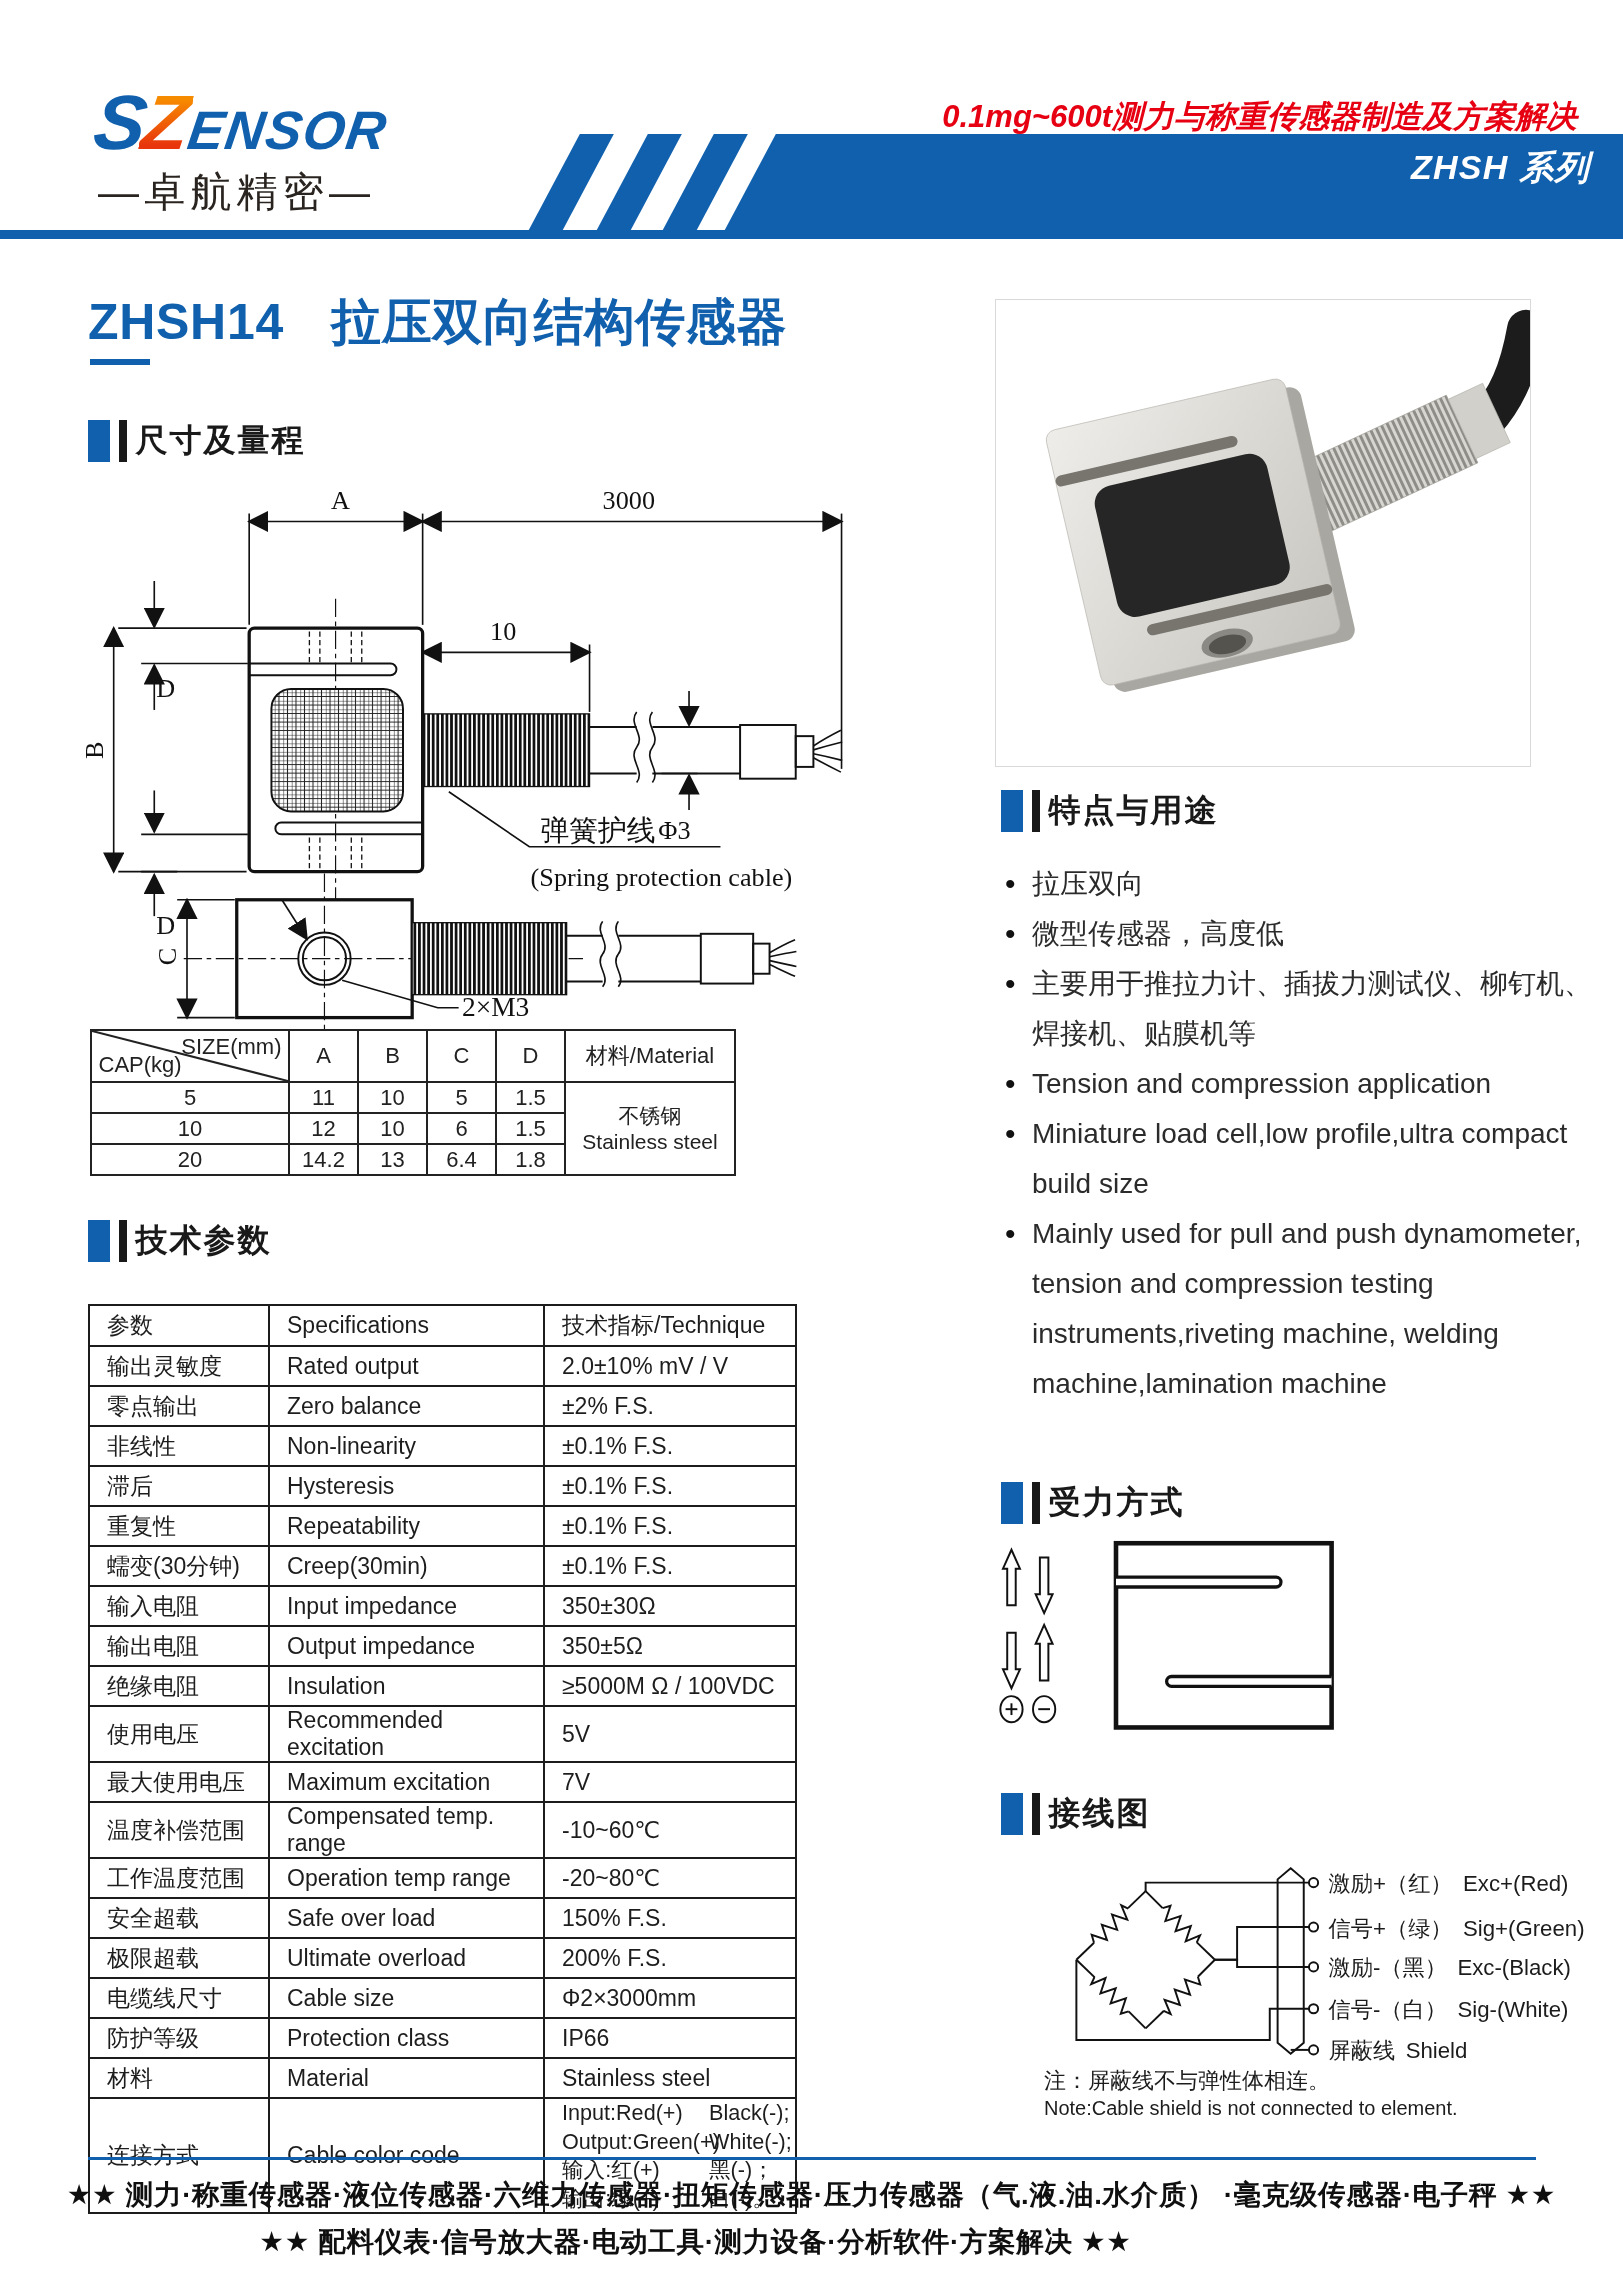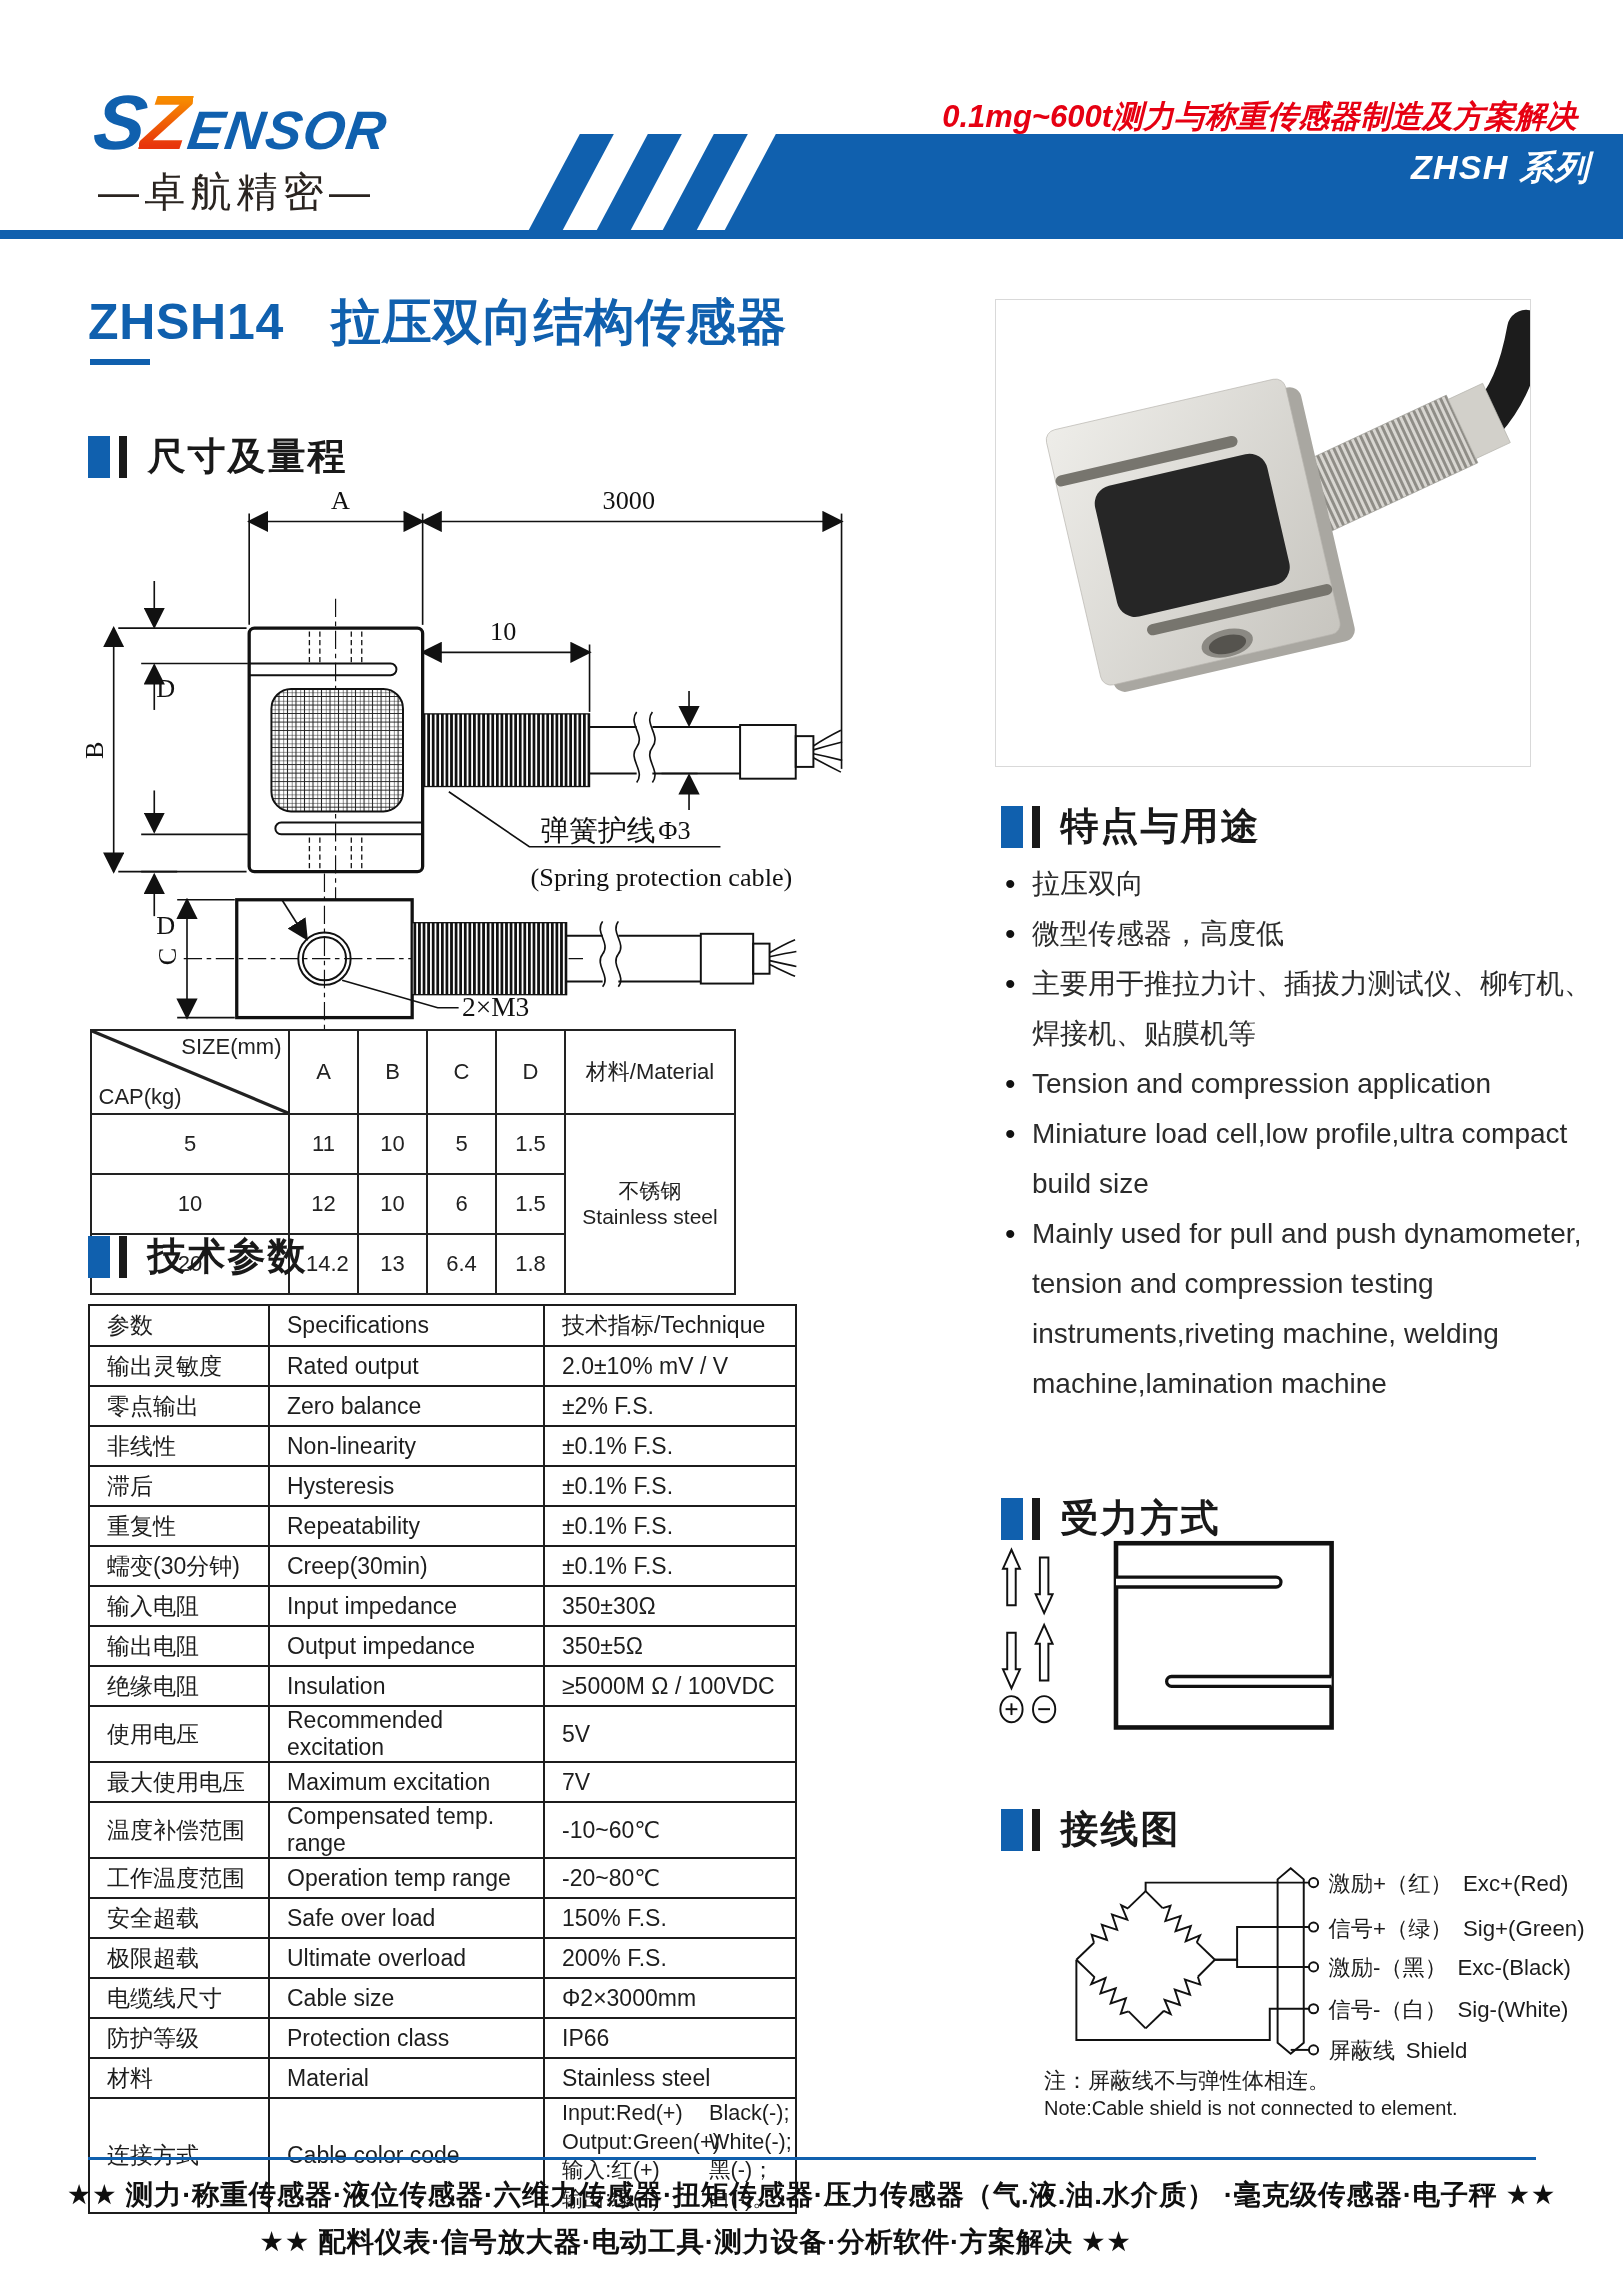--- a/index.html
+++ b/index.html
@@ -24,32 +24,32 @@
 
   
   .title{left:88px;top:289px;display:flex;gap:47px;align-items:baseline;white-space:nowrap;}
   .title .t-model,.title .t-name{font-size:50px;font-weight:900;color:var(--blue);letter-spacing:0.7px;}
   .title-underline{left:90px;top:359px;width:60px;height:5.9px;background:var(--blue);}
 
   
   .sec{display:flex;align-items:center;gap:8.5px;}
   .sec .bar-b{width:22px;height:42px;background:var(--blue);}
   .sec .bar-k{width:8.5px;height:42px;background:#191919;}
-  .sec h2{margin:12px;font-size:38px;font-weight:900;color:#191919;letter-spacing:2px;white-space:nowrap;}
+  .sec h2{margin:0;font-size:32px;font-weight:900;color:#191919;letter-spacing:2px;white-space:nowrap;}
 
   
   .drawing text{font-family:"Liberation Serif","DejaVu Serif",serif;fill:#111;}
   .drawing .dm{stroke:#111;stroke-width:2.5;fill:none;}
   .drawing .thick{stroke:#111;stroke-width:5;fill:none;}
   .drawing .mid{stroke:#111;stroke-width:3;fill:none;}
 
   
   table{border-collapse:collapse;table-layout:fixed;}
   .size-table{left:90px;top:1029px;width:643px;}
-  .size-table td,.size-table th{border:2px solid #222;font-size:22px;font-weight:400;text-align:center;vertical-align:middle;padding:16px;color:#222;}
+  .size-table td,.size-table th{border:2px solid #222;font-size:22px;font-weight:400;text-align:center;vertical-align:middle;padding:0;color:#222;}
   .size-table .corner{position:relative;height:50px;}
   .size-table .corner .diag{position:absolute;left:0;top:0;width:100%;height:100%;}
   .size-table .corner .diag line{stroke:#222;stroke-width:3;}
   .size-table .c-top{position:absolute;right:6.5px;top:2.6px;font-size:22px;}
   .size-table .c-bot{position:absolute;left:6.5px;bottom:2.6px;font-size:22px;}
   .size-table .drow{height:31px;}
   .size-table .mat div{line-height:26px;font-size:21px;}
 
   .tech-table{left:88px;top:1304px;width:707px;}
   .tech-table td{border:2px solid #1c1c1c;font-size:23px;color:#1d1d1d;vertical-align:middle;

